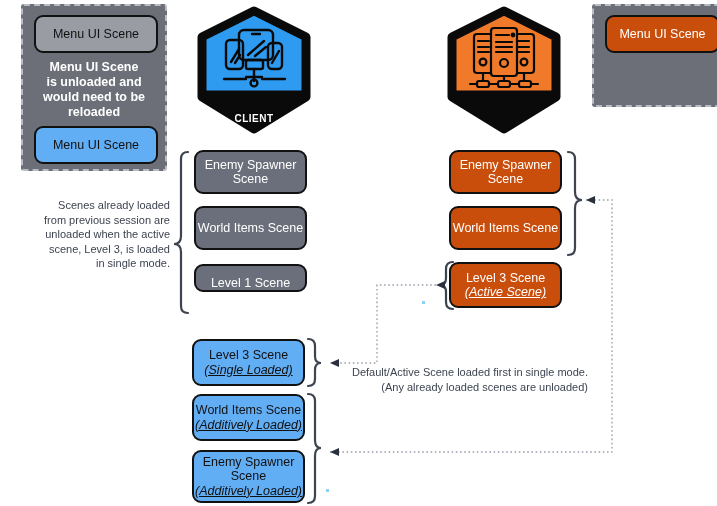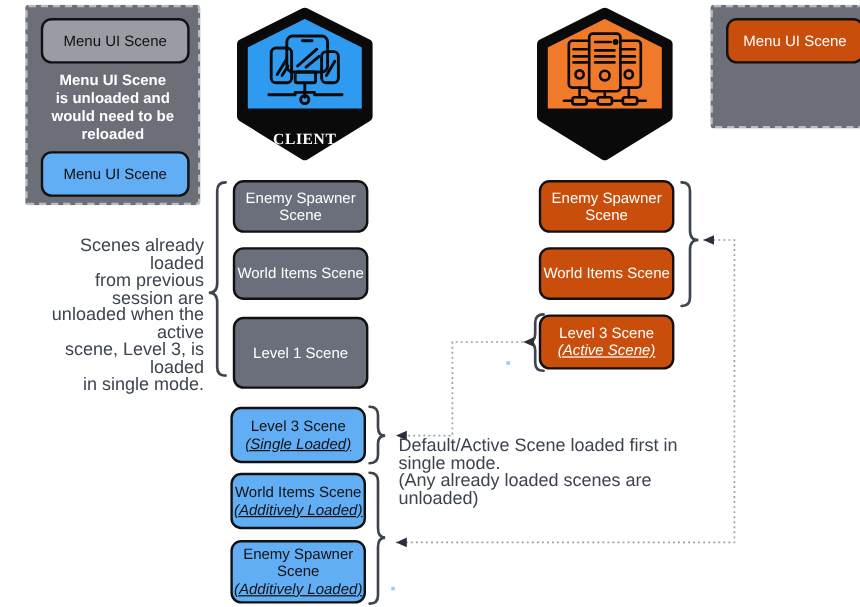--- a/index.html
+++ b/index.html
@@ -18,28 +18,28 @@
   .pill.blue{background:#62aef5;color:#111111;}
   .pill.lightgrey{background:#9a9ca4;color:#111111;}
 
   
   .panel{position:absolute;box-sizing:border-box;background:#6c6f78;
          border:2px dashed #b9bcc4;border-radius:3px;}
   .panel-note{position:absolute;left:0;right:0;text-align:center;
               color:#ffffff;font-weight:bold;font-size:12.5px;line-height:15px;}
 
   
-  .note{position:absolute;color:#3d4450;font-size:15px;line-height:14.5px;}
+  .note{position:absolute;color:#3d4450;font-size:11px;line-height:14.5px;}
   .note.right{text-align:right;}
-  .note.center{text-align:left;}
+  .note.center{text-align:right;}
 
   
   .hexwrap{position:absolute;width:120px;height:130px;}
   .hexwrap .cap{position:absolute;left:0;right:0;bottom:11px;text-align:center;
-                color:#ffffff;font-weight:bold;font-size:13px;letter-spacing:.5px;font-family:Liberation Serif, serif;}
+                color:#ffffff;font-weight:bold;font-size:10px;letter-spacing:.5px;}
   svg{display:block;overflow:visible;}
   #wires{position:absolute;left:0;top:0;width:717px;height:506px;pointer-events:none;}
 </style>
 </head>
 <body>
 
 <div id="stage">
 
   <svg id="wires" viewBox="0 0 717 506">
 
@@ -146,21 +146,21 @@
     </svg>
   </div>
 
   <div class="pill grey" style="left:178px;top:150px;width:113px;height:44px;">
     <span>Enemy Spawner</span>
     <span>Scene</span>
   </div>
   <div class="pill grey" style="left:178px;top:206px;width:113px;height:44px;">
     <span>World Items Scene</span>
   </div>
-  <div class="pill grey" style="left:178px;top:264px;width:113px;height:60px;">
+  <div class="pill grey" style="left:178px;top:264px;width:113px;height:28px;justify-content:flex-end;">
     <span>Level 1 Scene</span>
   </div>
   <div class="note right" style="left:12px;top:198px;width:142px;white-space:pre-line;">Scenes already loaded
 from previous session are
 unloaded when the active
 scene, Level 3, is loaded
 in single mode.</div>
 
   <div class="pill orange" style="left:433px;top:150px;width:113px;height:44px;">
     <span>Enemy Spawner</span>

